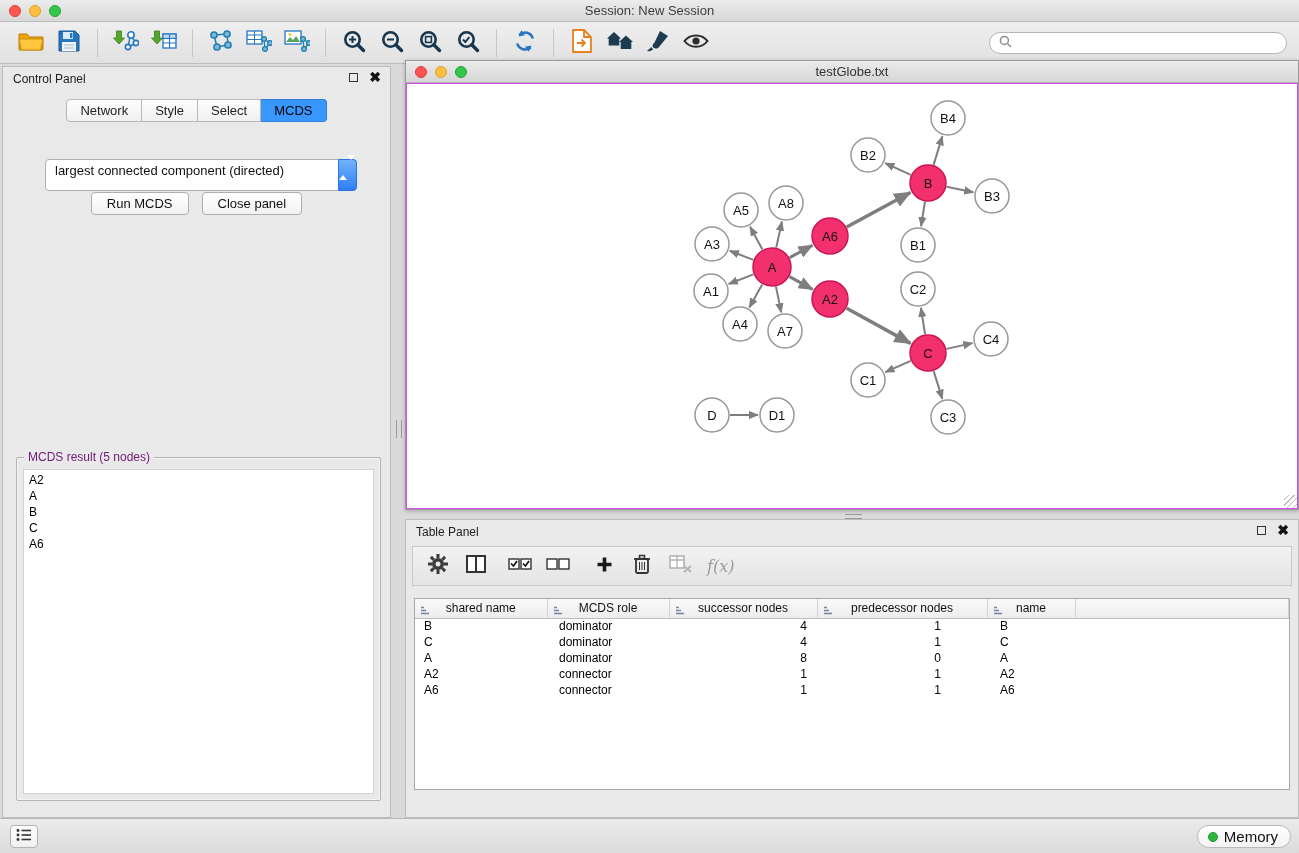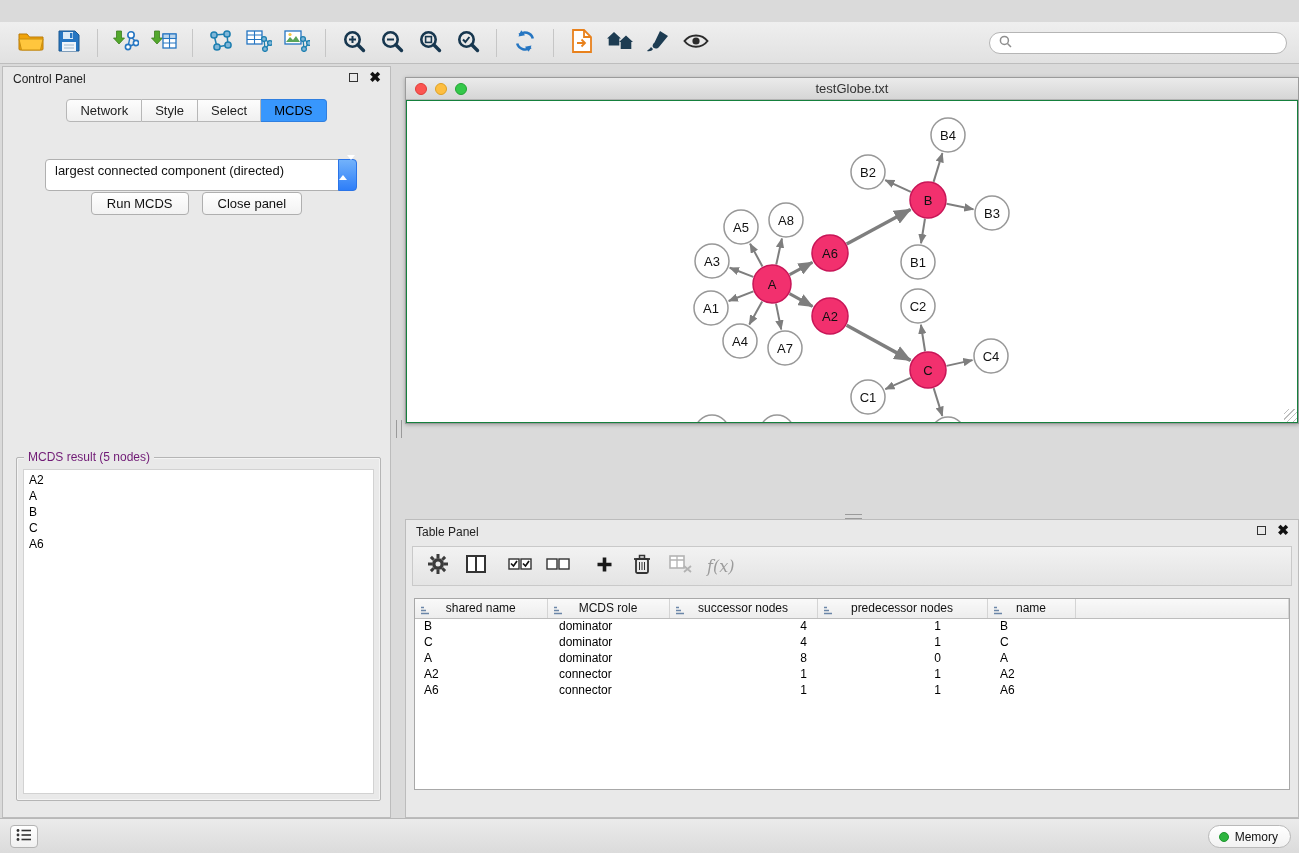--- a/index.html
+++ b/index.html
@@ -63,22 +63,22 @@
     border:1px solid #d2d2d2; overflow:hidden; padding-top:2px; }
   .result-item { font-size:12px; line-height:16px; padding-left:5px; color:#000; }
 
   
   .v-splitter { position:absolute; left:396px; top:420px; width:6px; height:18px;
     border-left:1px solid #9a9a9a; border-right:1px solid #9a9a9a; }
   .h-splitter { position:absolute; left:845px; top:514px; width:17px; height:5px;
     border-top:1px solid #9a9a9a; border-bottom:1px solid #9a9a9a; }
 
   
-  .network-window { position:absolute; left:405px; top:77px; width:894px; height:347px;
-    background:#15803d; border:1px solid #9b9b9b; box-shadow:0 1px 4px rgba(0,0,0,.25); }
+  .network-window { position:absolute; left:405px; top:60px; width:894px; height:450px;
+    background:#d946ef; border:1px solid #9b9b9b; box-shadow:0 1px 4px rgba(0,0,0,.25); }
   .nw-titlebar { position:absolute; top:0; left:0; right:0; height:22px;
     background:linear-gradient(#ebebeb,#d6d6d6); border-bottom:1px solid #b3b3b3; }
   .nw-title { text-align:center; font-size:13px; color:#333; line-height:22px; }
   .nw-canvas { position:absolute; top:23px; left:1px; right:1px; bottom:1px; background:#fff; overflow:hidden; }
   .node-label { font-family:"Liberation Sans", sans-serif; font-size:13px; fill:#111; }
   .resize-grip { position:absolute; right:1px; bottom:1px; width:13px; height:13px;
     background:repeating-linear-gradient(135deg, transparent 0 3px, #bdbdbd 3px 4px); }
 
   
   .table-panel { position:absolute; left:405px; top:519px; width:894px; height:299px;
@@ -108,28 +108,36 @@
   .table-tab.active { background:#3897fd; color:#fff; border-color:#2f7fe0; }
 
   
   .statusbar { position:absolute; left:0; right:0; bottom:0; height:35px;
     background:linear-gradient(#ebebeb,#dbdbdb); border-top:1px solid #b8b8b8; }
   .status-list-button { position:absolute; left:10px; top:6px; width:28px; height:23px;
     background:linear-gradient(#fff,#f0f0f0); border:1px solid #b3b3b3; border-radius:4px;
     display:flex; align-items:center; justify-content:center; }
   .memory-button { position:absolute; right:8px; top:6px; height:23px; padding:0 12px 0 10px;
     border-radius:12px; background:linear-gradient(#fff,#f2f2f2); border:1px solid #b9b9b9;
-    display:flex; align-items:center; gap:6px; font-size:12px; color:#111; }
+    display:flex; align-items:center; gap:6px; font-size:15px; color:#111; }
   .memory-dot { width:10px; height:10px; border-radius:50%; background:#2db53f; border:1px solid #1f9630; }
 </style>
 </head>
 <body>
 
 <div class="app">
 
+  <div class="titlebar">
+    <div class="traffic">
+      <div class="light red"></div>
+      <div class="light yellow"></div>
+      <div class="light green"></div>
+    </div>
+    <div class="window-title">Session: New Session</div>
+  </div>
 
   <div class="toolbar">
     <div class="tb-btn">
       <span><svg width="26" height="20" viewBox="0 0 26 20">
             <path d="M1 3 h8 l2.5 3 H25 v12 a1 1 0 0 1 -1 1 H2 a1 1 0 0 1 -1 -1 z" fill="#F0A30A" stroke="#B97B08"></path>
             <path d="M1 8 h24 l-2.5 11 H3.5 z" fill="#FFC63D" stroke="#C98F10"></path>
           </svg></span>
     </div>
     <div class="tb-btn">
       <span><svg width="22" height="22" viewBox="0 0 22 22">

